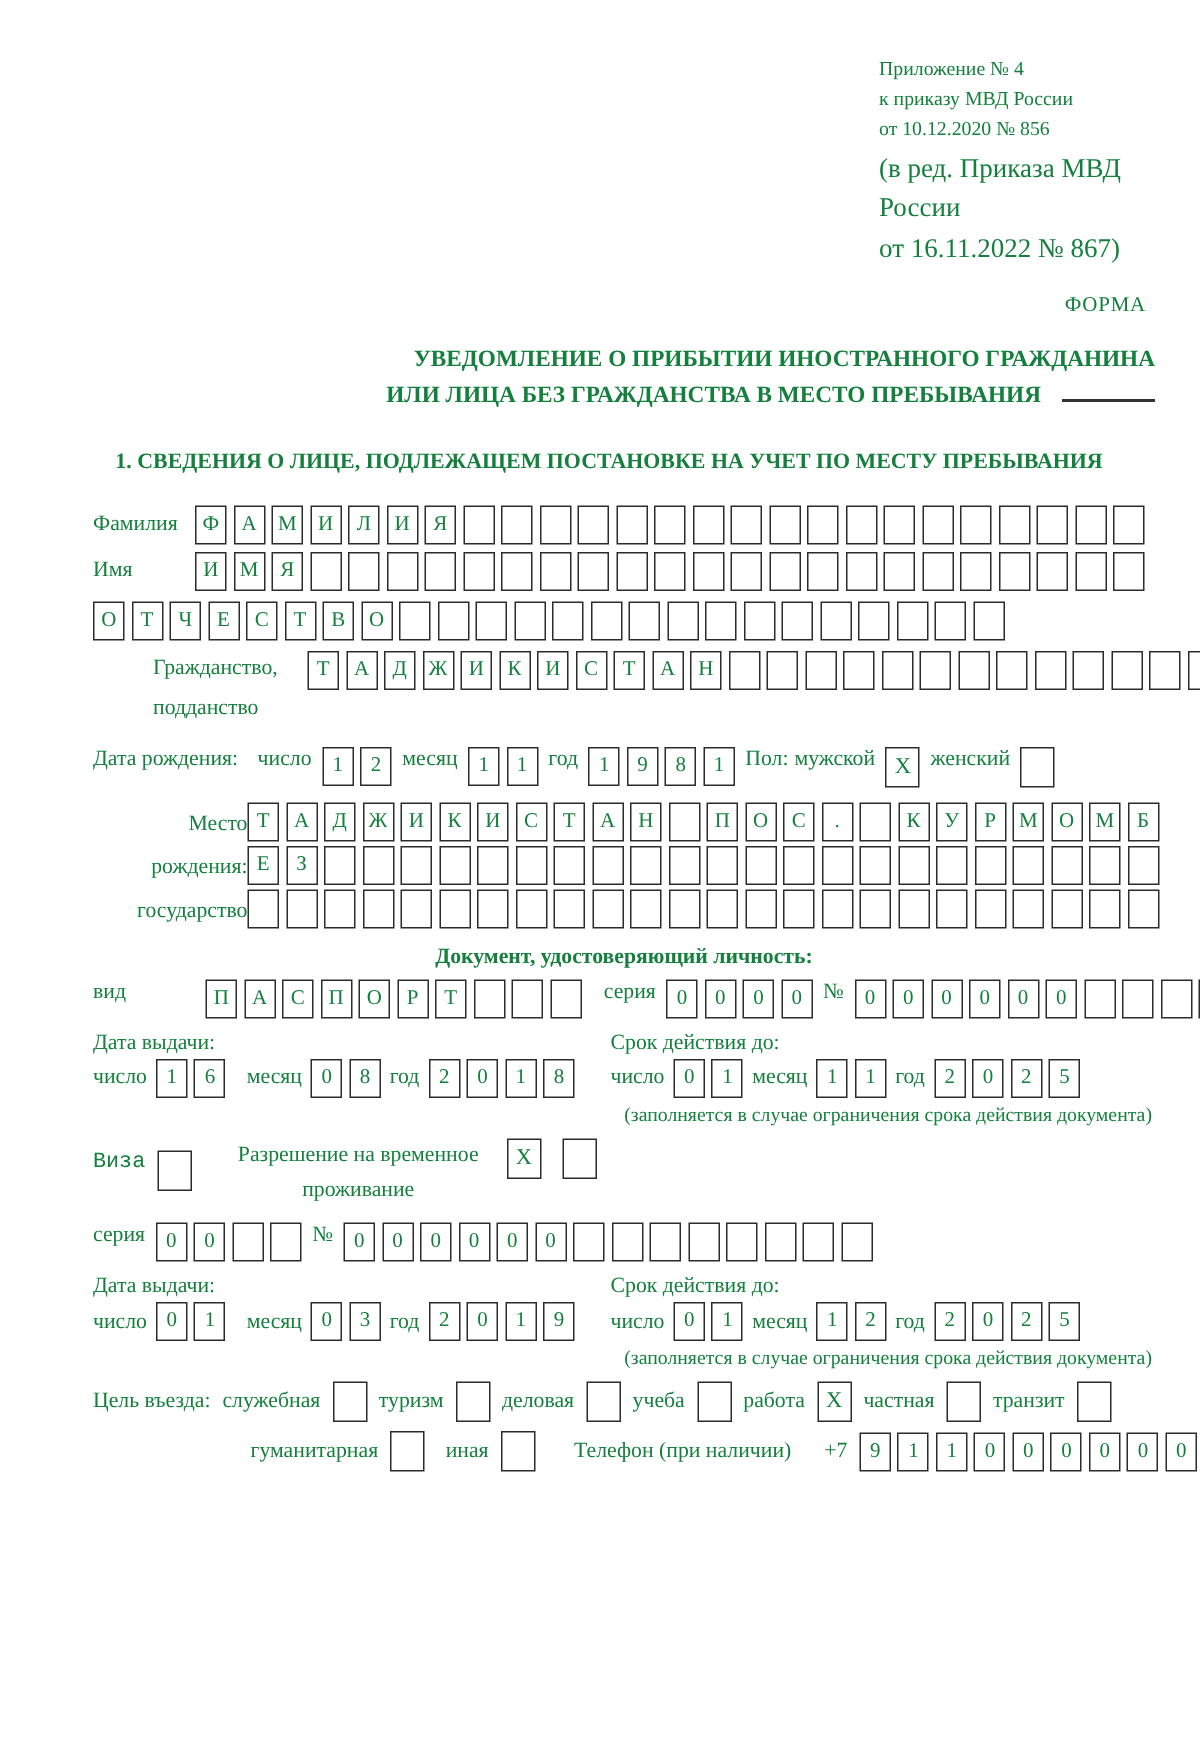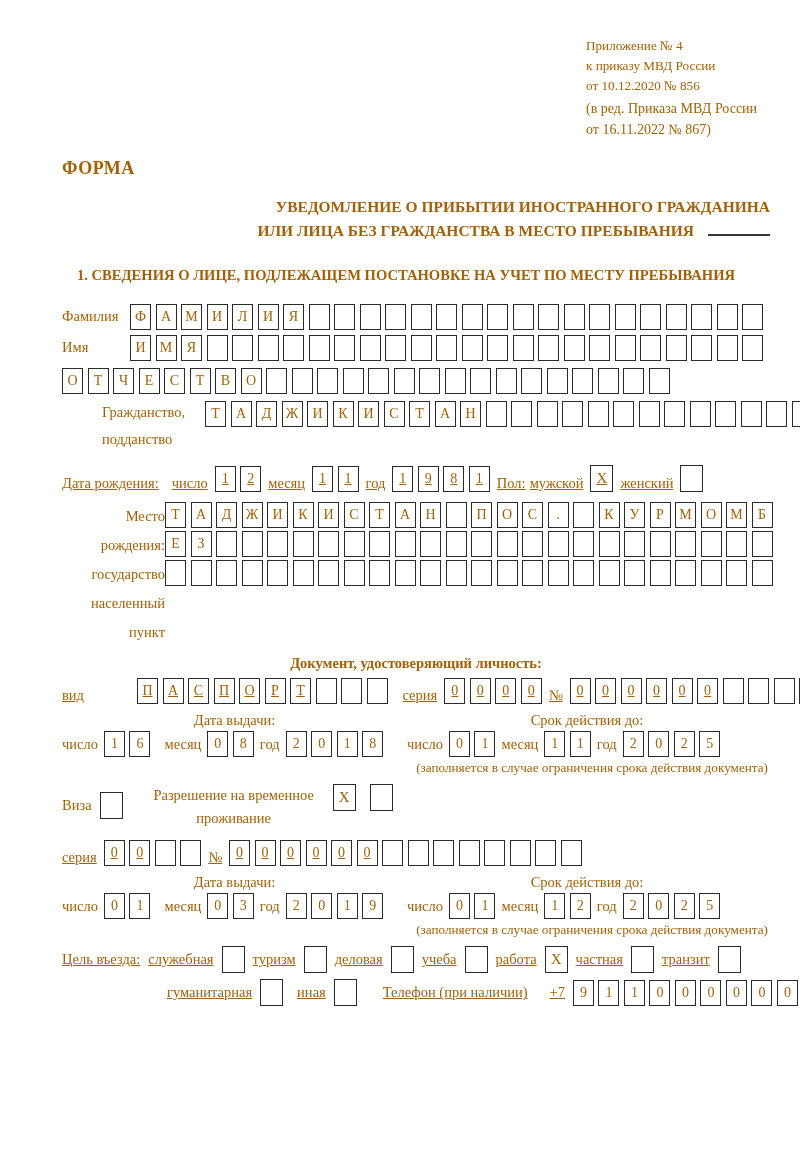--- a/index.html
+++ b/index.html
@@ -1,25 +1,25 @@
 <!DOCTYPE html>
 <html><head>
 <meta charset="utf-8">
 <style>
   html,body { margin:0; padding:0; background:#f0f0f0; }
   .page {
     width:800px; height:1163px; margin:0 auto; background:#ffffff;
     box-sizing:border-box; padding:36px 30px 14px 62px;
     font-family:"Liberation Serif", "DejaVu Serif", serif;
-    color:#a16207; font-size:14.5px; overflow:hidden; position:relative;
+    color:#15803d; font-size:14.5px; overflow:hidden; position:relative;
   }
   .hdr { width:178px; margin-left:auto; margin-right:6px; line-height:1.5; font-size:13.2px; }
-  .hdr .small { font-size:14px; line-height:1.45; }
+  .hdr .small { font-size:18px; line-height:1.45; }
   .hdr .gap { height:4px; }
-  .forma { text-align:left; font-weight:bold; font-size:18px; margin:18px 6px 0 0; letter-spacing:0.5px; }
+  .forma { text-align:right; font-weight:normal; font-size:14px; margin:18px 6px 0 0; letter-spacing:0.5px; }
   .title { text-align:right; font-weight:bold; font-size:15.5px; margin-top:16px; line-height:1.55; }
   .blank-line { display:inline-block; width:62px; border-bottom:2px solid #333; margin-left:14px; vertical-align:baseline; }
   .sec-heading { font-weight:bold; font-size:14.6px; text-align:center; margin:24px 0 20px -20px; white-space:nowrap; }
 
   .form-row { display:flex; align-items:flex-start; margin-bottom:5px; }
   .lbl { flex:none; padding-top:4px; }
   .w68 { width:68px; } .w103 { width:103px; }
   .lbl-stack { flex:none; line-height:29px; }
 
   .cells { display:flex; gap:4.5px; flex:none; }
@@ -28,43 +28,43 @@
     border:1.6px solid #2b2b2b; display:flex; align-items:center; justify-content:center;
     font-size:14px; background:#fff;
   }
   .cellstack { display:flex; flex-direction:column; gap:3px; }
   .checkbox {
     box-sizing:border-box; width:23px; height:27px; flex:none;
     border:1.6px solid #2b2b2b; display:inline-flex; align-items:center; justify-content:center;
     font-size:15px; vertical-align:middle; background:#fff;
   }
 
-  .inline-row { display:flex; align-items:flex-end; column-gap:7px; margin-bottom:5px; flex-wrap:nowrap;text-decoration:underline; }
+  .inline-row { display:flex; align-items:flex-start; column-gap:7px; margin-bottom:5px; flex-wrap:nowrap; }
   .inline-row .txt { white-space:nowrap; }
 
   .doc-heading { text-align:center; font-weight:bold; margin:8px 0 6px 0; }
 
   .date-pair { display:flex; margin-top:8px; }
   .date-col { }
   .date-col.left { width:345px; }
   .date-col.right { width:360px; }
-  .date-heading { text-align:center; margin-bottom:2px; }
+  .date-heading { text-align:left; margin-bottom:2px; }
   .date-line { display:flex; align-items:center; column-gap:6px; }
   .date-line .txt { white-space:nowrap; }
   .note { font-size:13.2px; text-align:right; margin:3px 2px 8px 0; }
 
   .intro { margin:4px 0 2px 0; line-height:1.75; }
   .opts-row { display:flex; align-items:flex-start; column-gap:14px; margin:4px 0 10px 0; }
-  .opt-inline { display:inline-flex; align-items:center; column-gap:8px; white-space:nowrap; padding-top:8px; }
+  .opt-inline { display:inline-flex; column-gap:8px; white-space:nowrap; padding-top:8px;font-family:Liberation Mono, monospace; }
   .opt-block { display:flex; align-items:flex-start; column-gap:8px; }
   .opt-text { text-align:center; line-height:1.6; }
   .w182 { width:182px; } .w170 { width:170px; }
 
   .purpose-row { display:flex; align-items:center; column-gap:8px; margin-bottom:6px; flex-wrap:nowrap; }
-  .purpose-row .txt { white-space:nowrap;text-decoration:underline; }
+  .purpose-row .txt { white-space:nowrap; }
   .indent105 { margin-left:105px; }
 </style>
 </head>
 <body>
 
 <div class="page">
 
   <div class="hdr">
     <div>Приложение № 4</div>
     <div>к приказу МВД России</div>
@@ -230,21 +230,20 @@
     <span class="txt" style="margin-left:-3px;">мужской</span>
     <span class="checkbox">X</span>
     <span class="txt">женский</span>
     <span class="checkbox"></span>
   </div>
 
   <div class="form-row" style="margin-top:10px;text-align:right;">
     <div class="lbl-stack w103">
       <div>Место рождения:</div>
       <div>государство</div>
-      <div>населенный пункт</div>
     </div>
     <div class="cellstack">
       <span class="cells">
           <span class="cell">Т</span>
           <span class="cell">А</span>
           <span class="cell">Д</span>
           <span class="cell">Ж</span>
           <span class="cell">И</span>
           <span class="cell">К</span>
           <span class="cell">И</span>

